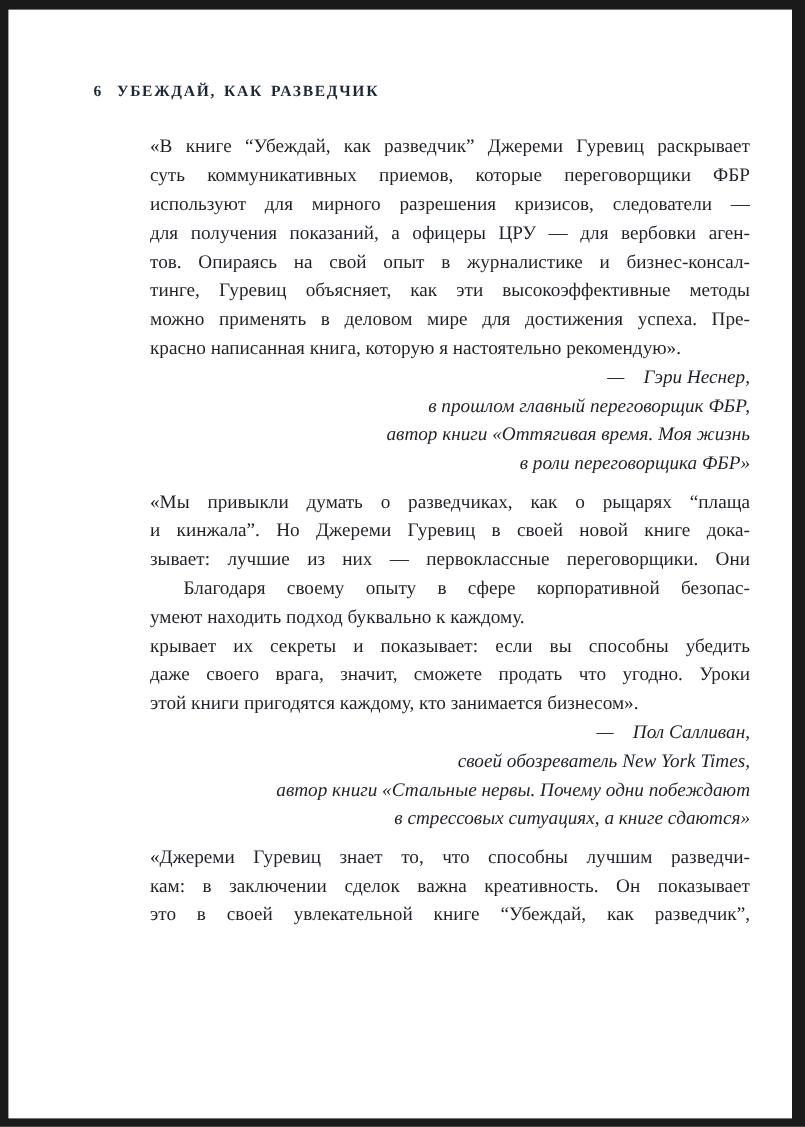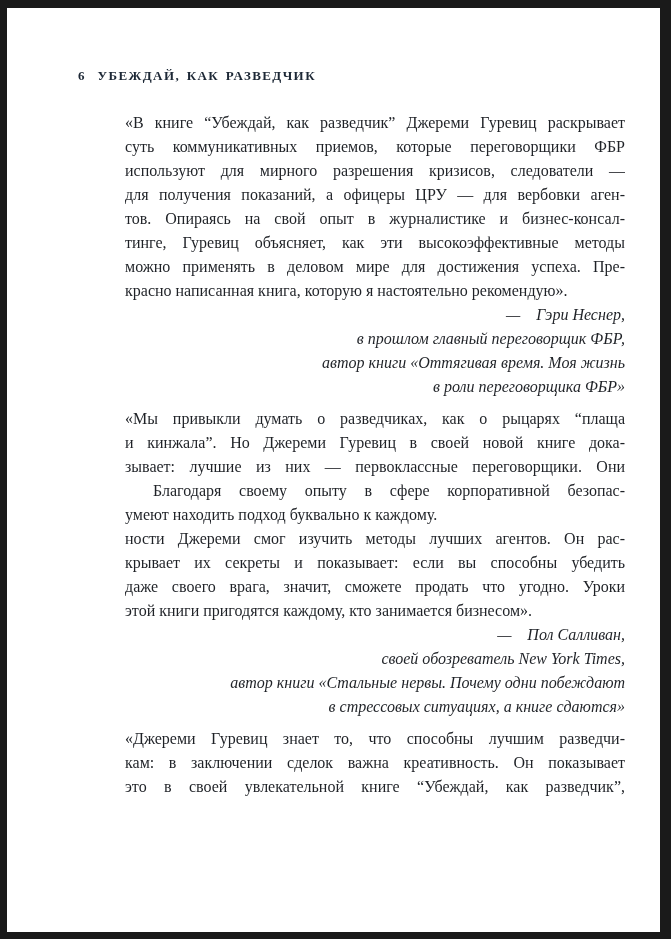--- a/index.html
+++ b/index.html
@@ -78,21 +78,20 @@
       <div class="ln">автор книги «Оттягивая время. Моя жизнь</div>
       <div class="ln">в роли переговорщика ФБР»</div>
     </section>
 
     <section class="quote gap">
       <div class="ln j">«Мы привыкли думать о разведчиках, как о рыцарях “плаща</div>
       <div class="ln j">и кинжала”. Но Джереми Гуревиц в своей новой книге дока-</div>
       <div class="ln j">зывает: лучшие из них — первоклассные переговорщики. Они</div>
       <div class="ln j indent">Благодаря своему опыту в сфере корпоративной безопас-</div>
       <div class="ln">умеют находить подход буквально к каждому.</div>
-      <div class="ln j">ности Джереми смог изучить методы лучших агентов. Он рас-</div>
       <div class="ln j">крывает их секреты и показывает: если вы способны убедить</div>
       <div class="ln j">даже своего врага, значит, сможете продать что угодно. Уроки</div>
       <div class="ln">этой книги пригодятся каждому, кто занимается бизнесом».</div>
     </section>
 
     <section class="attr">
       <div class="ln">— Пол Салливан,</div>
       <div class="ln">своей обозреватель New York Times,</div>
       <div class="ln">автор книги «Стальные нервы. Почему одни побеждают</div>
       <div class="ln">в стрессовых ситуациях, а книге сдаются»</div>

